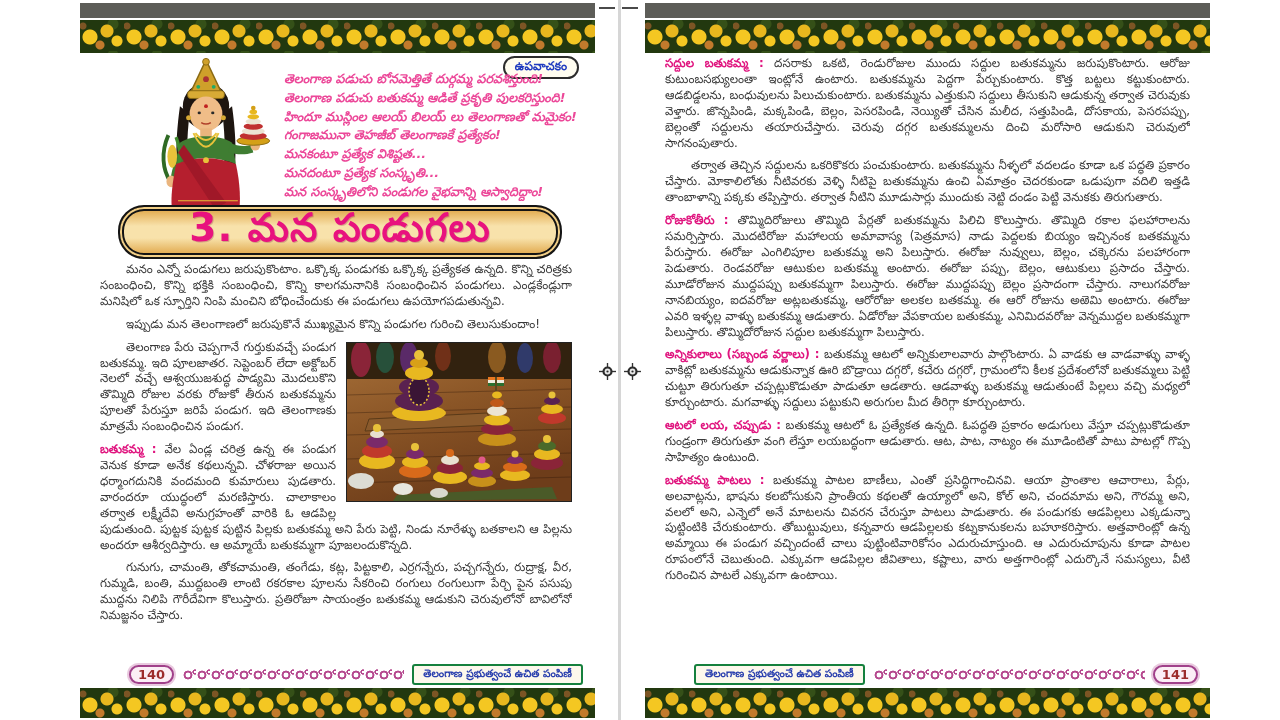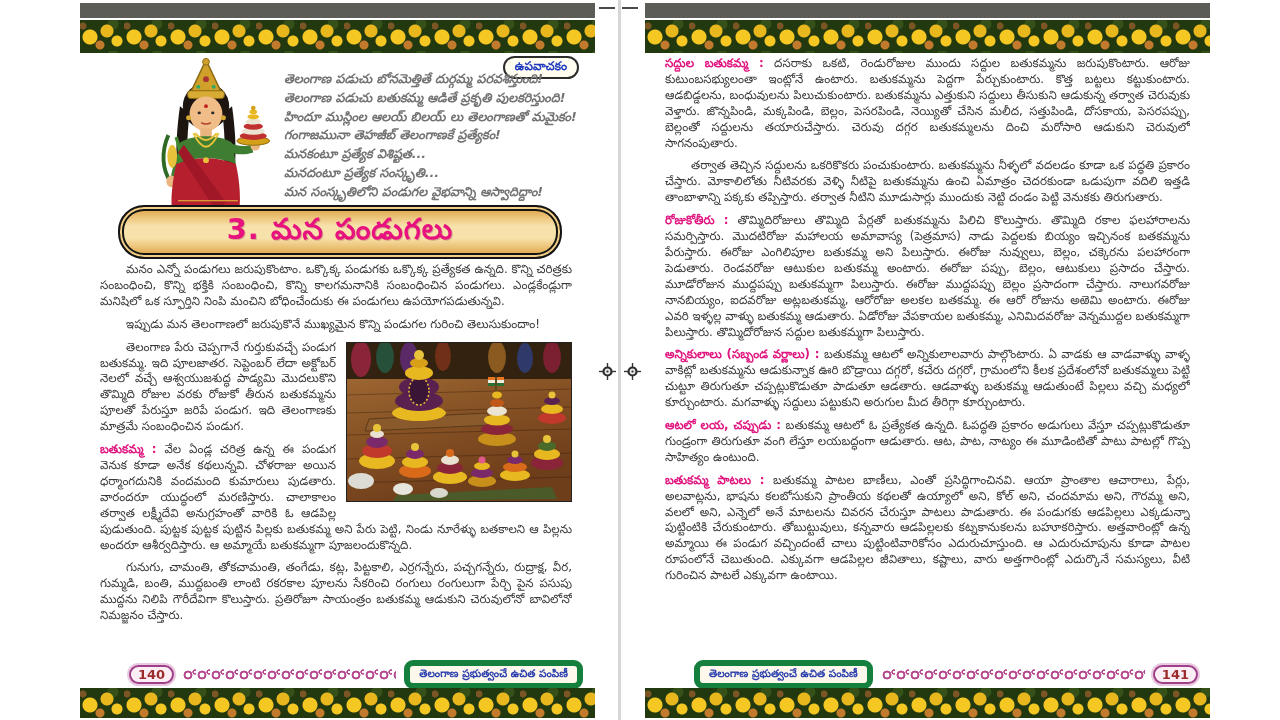--- a/index.html
+++ b/index.html
@@ -38,30 +38,30 @@
   #reg-mark-1{left:599px;} #reg-mark-2{left:624px;}
 
   
   .upv-badge{
     position:absolute;top:56px;right:16px;
     border:2px solid #2c2c2c;border-radius:12px;background:#fffdf0;
     color:#1f3bbf;font-weight:bold;font-size:12px;padding:1px 10px;white-space:nowrap;
   }
   .goddess{position:absolute;left:50px;top:56px;width:152px;height:164px;}
   .verses{position:absolute;left:204px;top:70px;width:296px;font-style:italic;font-weight:bold;
-    font-size:12.6px;line-height:18.8px;color:#737373;overflow:hidden;height:134px;}
+    font-size:12.6px;line-height:18.8px;color:#ec4899;overflow:hidden;height:134px;}
   .chapter-banner{
     position:absolute;left:38px;top:205px;width:440px;height:50px;
     border:2px solid #141414;border-radius:26px;
     box-shadow:inset 0 0 0 2px #f2cf87,inset 0 0 0 4px #141414;
     background:linear-gradient(180deg,#dda03e 0%,#f8e2ab 38%,#f8e2ab 62%,#dda03e 100%);
     display:flex;align-items:center;justify-content:center;
   }
   .chapter-banner span{
-    color:#e8127e;font-weight:bold;font-size:29px;letter-spacing:1px;
+    color:#e8127e;font-weight:bold;font-size:39px;letter-spacing:1px;
     text-shadow:1px 1px 0 rgba(120,20,60,.25);white-space:nowrap;text-align:right;
   }
 
   
   .lp-body{position:absolute;left:20px;right:23px;top:262px;height:396px;overflow:hidden;
     font-size:11.8px;line-height:15.9px;text-align:justify;}
   .rp-body{position:absolute;left:20px;right:20px;top:56px;height:602px;overflow:hidden;
     font-size:11.8px;line-height:15.9px;text-align:justify;}
   .para{margin:0 0 7px 0;}
   .indent{text-indent:26px;}
@@ -76,21 +76,21 @@
     border:2px solid #a0408a;border-radius:12px;padding:0 7px;
     box-shadow:0 0 0 2px #e9cadf;white-space:nowrap;
   }
   .swirls{flex:1;height:13px;margin:0 8px;
     background-image:
       radial-gradient(circle at 6px 7px,rgba(0,0,0,0) 2.2px,#b5488e 2.7px,#b5488e 4.2px,rgba(0,0,0,0) 4.7px),
       radial-gradient(circle at 13px 4px,rgba(0,0,0,0) 1px,#b5488e 1.4px,#b5488e 2.4px,rgba(0,0,0,0) 2.9px);
     background-size:14px 13px;background-repeat:repeat-x;
   }
   .dist-pill{
-    border:6px solid #15803d;border-radius:9px;background:#fdf8ec;
+    border:2px solid #15803d;border-radius:3px;background:#fdf8ec;
     color:#2a3fae;font-weight:bold;font-size:10.5px;padding:1px 9px;white-space:nowrap;
   }
 </style>
 </head>
 <body>
 
 <div class="page" id="page-left">
   <div class="topbar"></div>
   <div class="flowers flowers-top"></div>
 

